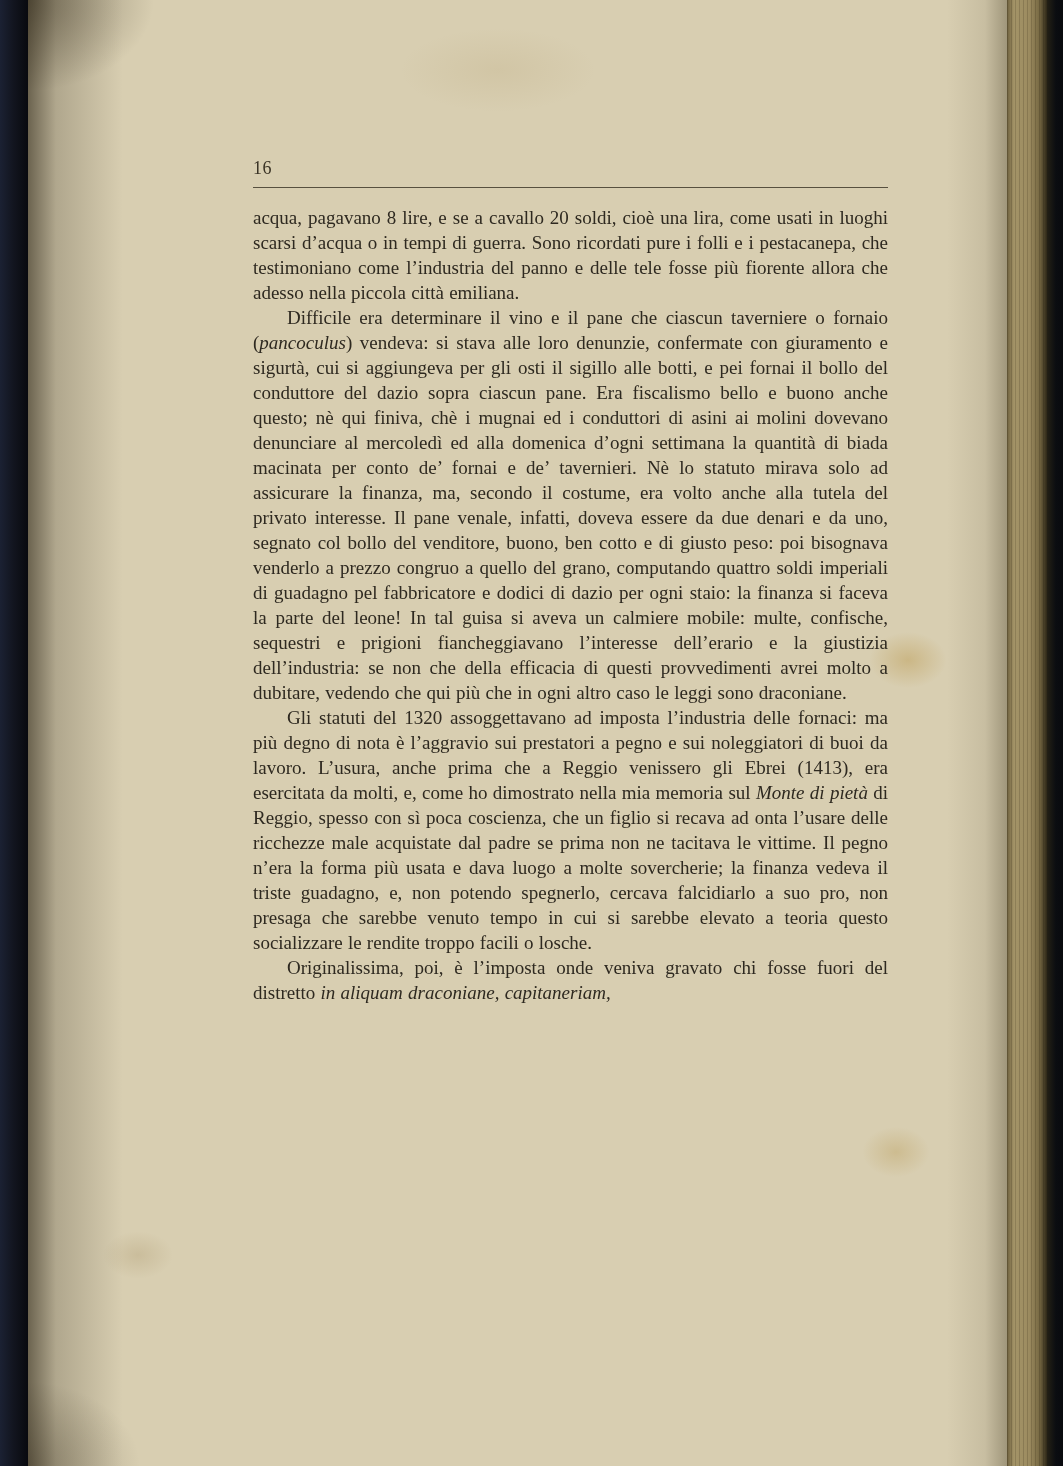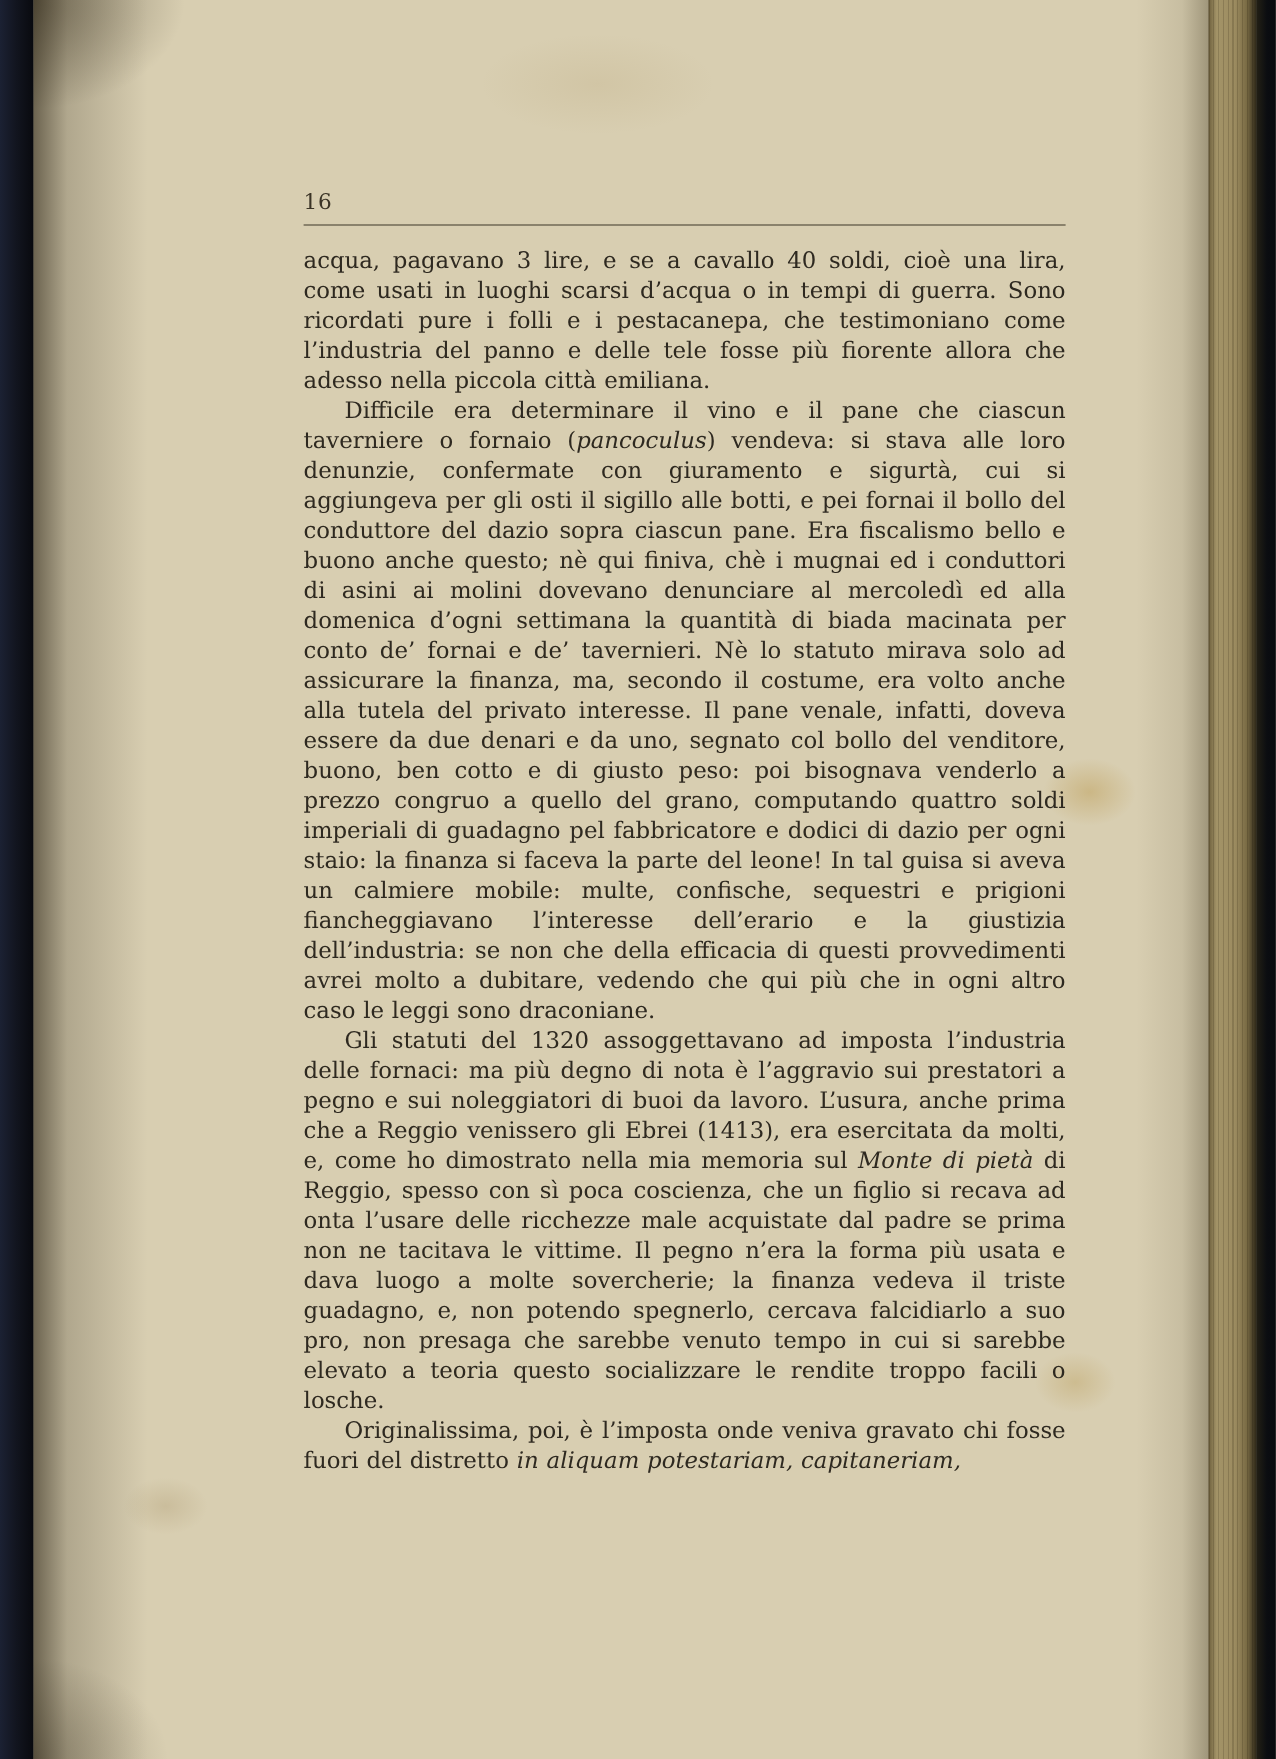--- a/index.html
+++ b/index.html
@@ -3,21 +3,21 @@
   <meta charset="utf-8">
   <style>
     html, body { margin: 0; padding: 0; }
     body {
       width: 1063px; height: 1466px;
       position: relative;
       background: #0a0d13;
       font-family: "DejaVu Serif", "Liberation Serif", serif;
       overflow: hidden;
     }
-    .scan { position: absolute; inset: 0; }
+    .scan { position: absolute; inset: 0; font-family: Liberation Serif, serif; }
 
     
     .gutter-strip {
       position: absolute; left: 0; top: 0; width: 30px; height: 100%;
       background: linear-gradient(90deg, #1b2133 0%, #12151f 45%, #07080c 100%);
     }
 
     
     .page {
       position: absolute; left: 28px; top: 0; width: 979px; height: 100%;
@@ -104,27 +104,27 @@
   <div class="page">
     <div class="content" lang="it">
 
       <div class="page-header">
         <span class="page-number">16</span>
       </div>
 
       <hr class="header-rule">
 
       <div class="body-text">
-        <p class="first"><span>acqua, pagavano 3 lire, e se a cavallo 40 soldi, cioè una lira, come usati in luoghi scarsi d’acqua o in tempi di guerra. Sono ricordati pure i folli e i pestacanepa, che testimoniano come l’industria del panno e delle tele fosse più fiorente allora che adesso nella piccola città emiliana.</span></p>
+        <p class="first"><span>acqua, pagavano 8 lire, e se a cavallo 20 soldi, cioè una lira, come usati in luoghi scarsi d’acqua o in tempi di guerra. Sono ricordati pure i folli e i pestacanepa, che testimoniano come l’industria del panno e delle tele fosse più fiorente allora che adesso nella piccola città emiliana.</span></p>
 
         <p><span>Difficile era determinare il vino e il pane che ciascun taverniere o fornaio (</span><span class="it">pancoculus</span><span>) vendeva: si stava alle loro denunzie, confermate con giuramento e sigurtà, cui si aggiungeva per gli osti il sigillo alle botti, e pei fornai il bollo del conduttore del dazio sopra ciascun pane. Era fiscalismo bello e buono anche questo; nè qui finiva, chè i mugnai ed i conduttori di asini ai molini dovevano denunciare al mercoledì ed alla domenica d’ogni settimana la quantità di biada macinata per conto de’ fornai e de’ tavernieri. Nè lo statuto mirava solo ad assicurare la finanza, ma, secondo il costume, era volto anche alla tutela del privato interesse. Il pane venale, infatti, doveva essere da due denari e da uno, segnato col bollo del venditore, buono, ben cotto e di giusto peso: poi bisognava venderlo a prezzo congruo a quello del grano, computando quattro soldi imperiali di guadagno pel fabbricatore e dodici di dazio per ogni staio: la finanza si faceva la parte del leone! In tal guisa si aveva un calmiere mobile: multe, confische, sequestri e prigioni fiancheggiavano l’interesse dell’erario e la giustizia dell’industria: se non che della efficacia di questi provvedimenti avrei molto a dubitare, vedendo che qui più che in ogni altro caso le leggi sono draconiane.</span></p>
 
         <p><span>Gli statuti del 1320 assoggettavano ad imposta l’industria delle fornaci: ma più degno di nota è l’aggravio sui prestatori a pegno e sui noleggiatori di buoi da lavoro. L’usura, anche prima che a Reggio venissero gli Ebrei (1413), era esercitata da molti, e, come ho dimostrato nella mia memoria sul </span><span class="it">Monte di pietà</span><span> di Reggio, spesso con sì poca coscienza, che un figlio si recava ad onta l’usare delle ricchezze male acquistate dal padre se prima non ne tacitava le vittime. Il pegno n’era la forma più usata e dava luogo a molte sovercherie; la finanza vedeva il triste guadagno, e, non potendo spegnerlo, cercava falcidiarlo a suo pro, non presaga che sarebbe venuto tempo in cui si sarebbe elevato a teoria questo socializzare le rendite troppo facili o losche.</span></p>
 
-        <p><span>Originalissima, poi, è l’imposta onde veniva gravato chi fosse fuori del distretto </span><span class="it">in aliquam potestariam, capitaneriam,</span></p>
+        <p><span>Originalissima, poi, è l’imposta onde veniva gravato chi fosse fuori del distretto </span><span class="it">in aliquam draconiane, capitaneriam,</span></p>
       </div>
 
     </div>
   </div>
 
   <div class="page-stack"></div>
   <div class="right-dark"></div>
 </div>
 
 </body></html>

